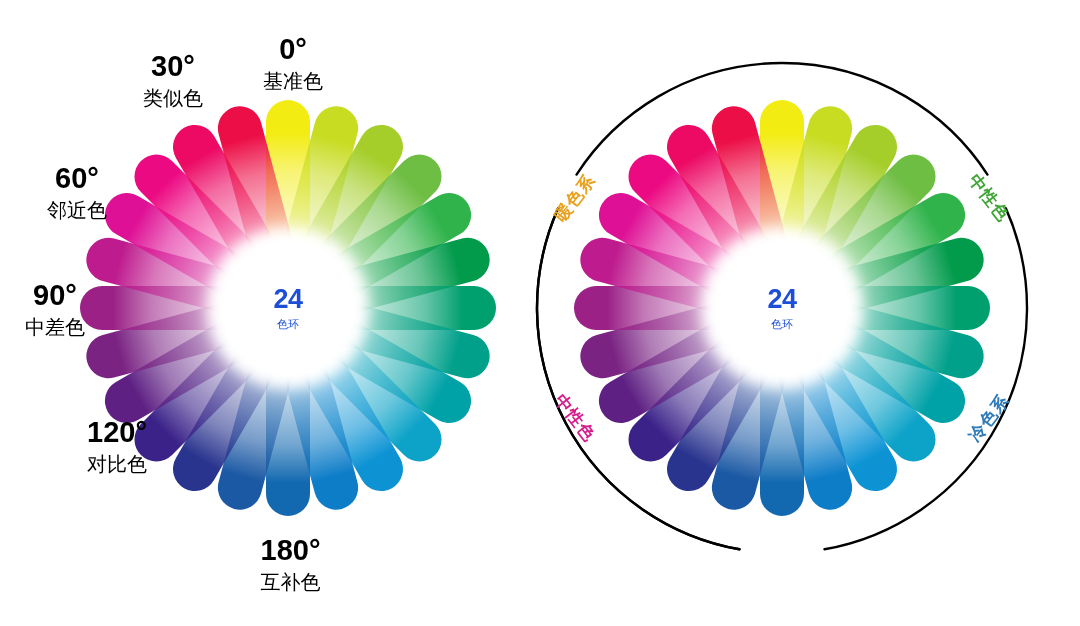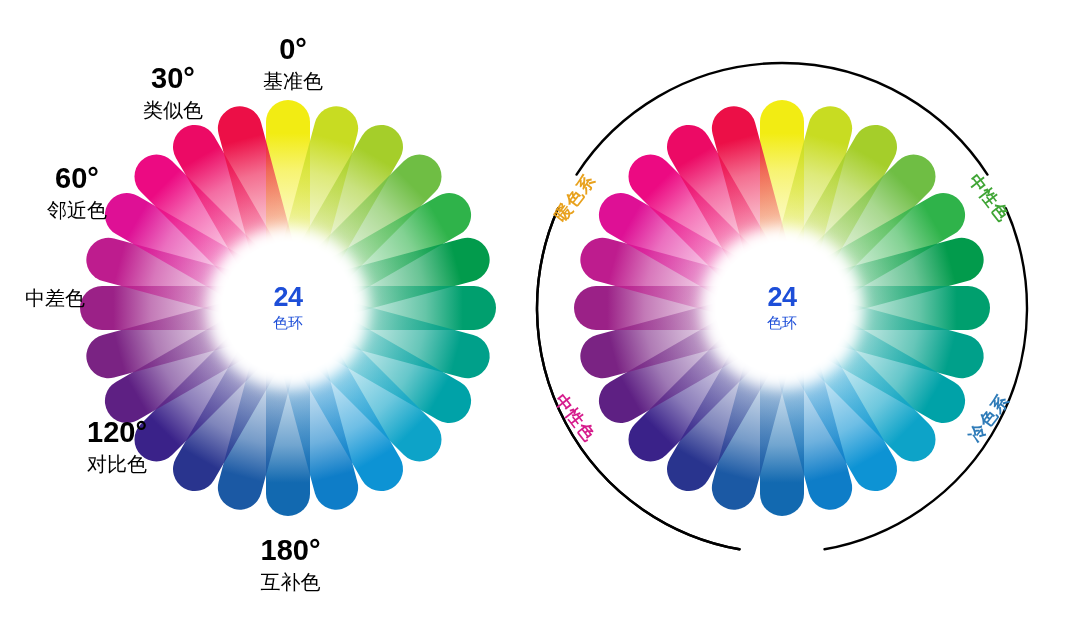--- a/index.html
+++ b/index.html
@@ -33,21 +33,21 @@
   .hub-txt{
     position:absolute;left:50%;top:50%;
     transform:translate(-50%,-50%);
     text-align:center;
     color:#1d4ed8;
     line-height:1;
     z-index:3;
     white-space:nowrap;
   }
   .hub-num{font-size:27px;font-weight:bold;letter-spacing:-0.5px;}
-  .hub-sub{font-size:15px;margin-top:6px;font-weight:normal;font-family:Liberation Mono, monospace;}
+  .hub-sub{font-size:11px;margin-top:6px;font-weight:normal;}
 
   
   .deg-label{
     position:absolute;
     color:#000000;
     line-height:1;
     white-space:nowrap;
   }
   .deg-main{font-size:29px;font-weight:bold;letter-spacing:0px;}
   .deg-sub{font-size:20px;font-weight:normal;margin-top:7px;}
@@ -101,31 +101,32 @@
       <div class="hub-num">24</div>
       <div class="hub-sub">色环</div>
     </div>
   </div>
 
   <div class="deg-label ta-c" style="left:238px;top:35px;width:110px;">
     <div class="deg-main">0°</div>
     <div class="deg-sub">基准色</div>
   </div>
 
-  <div class="deg-label ta-c" style="left:118px;top:64px;width:110px;">
+  <div class="deg-label ta-c" style="left:118px;top:52px;width:110px;">
     <div class="deg-main">30°</div>
     <div class="deg-sub">类似色</div>
   </div>
 
   <div class="deg-label ta-c" style="left:22px;top:164px;width:110px;">
     <div class="deg-main">60°</div>
     <div class="deg-sub">邻近色</div>
   </div>
 
   <div class="deg-label ta-c" style="left:0px;top:281px;width:110px;">
+    <div class="deg-main">90°</div>
     <div class="deg-sub">中差色</div>
   </div>
 
   <div class="deg-label ta-c" style="left:22px;top:418px;width:125px;text-align:right;">
     <div class="deg-main">120°</div>
     <div class="deg-sub">对比色</div>
   </div>
 
   <div class="deg-label ta-c" style="left:228px;top:536px;width:125px;">
     <div class="deg-main">180°</div>

